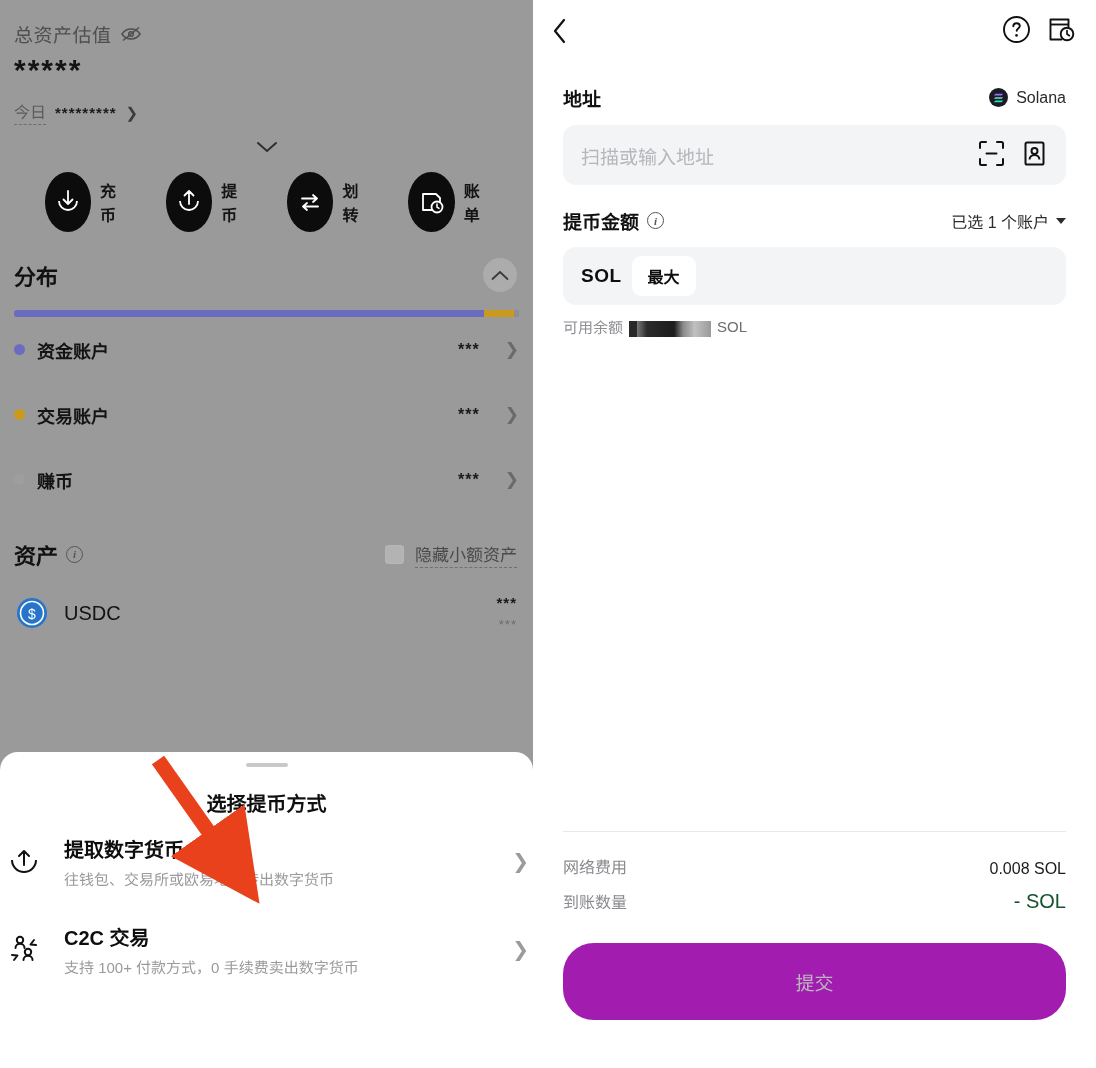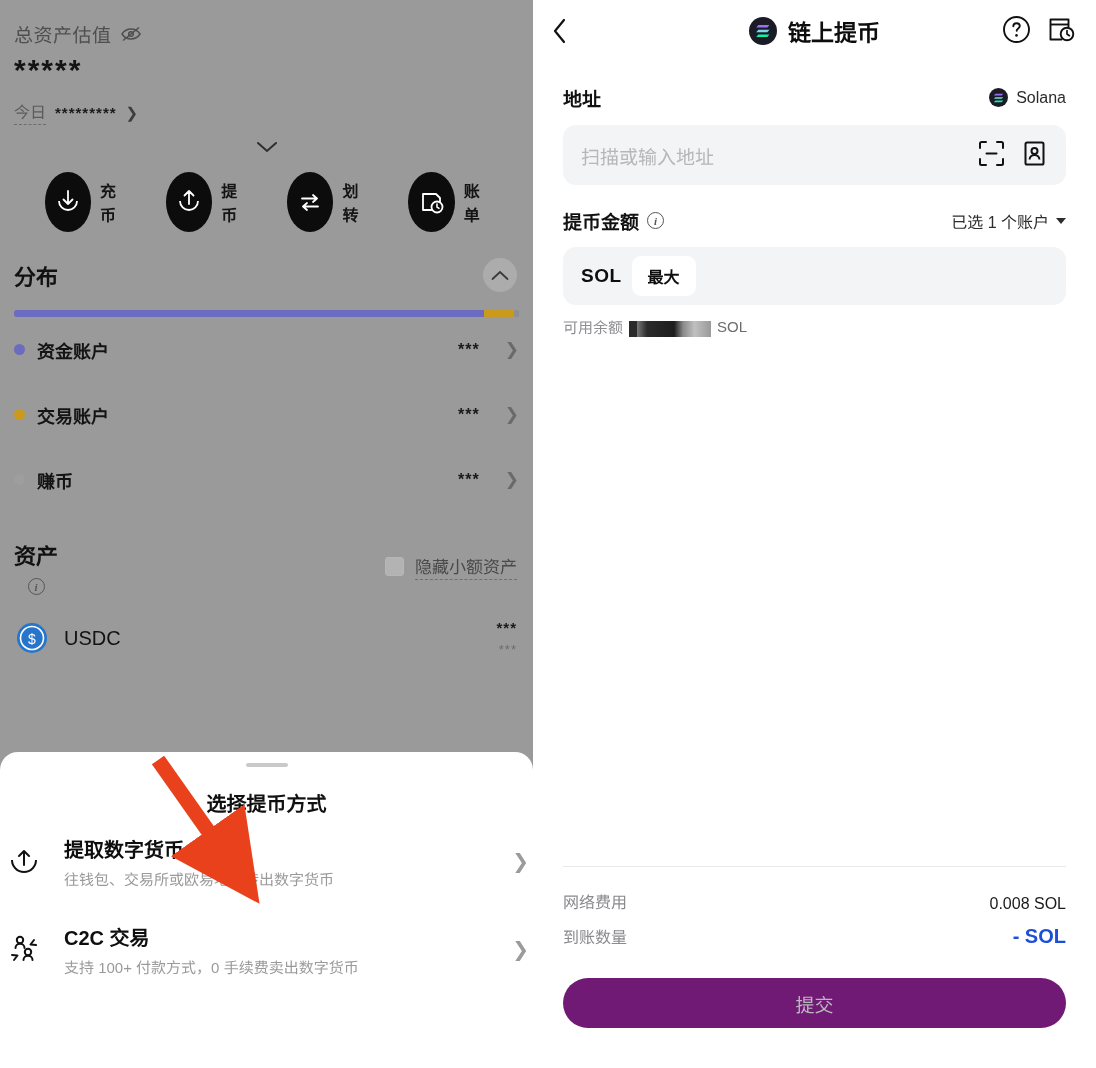--- a/index.html
+++ b/index.html
@@ -42,21 +42,21 @@
     width: 60px; height: 60px; border-radius: 50%;
     background: #0c0c0c; display: flex; align-items: center; justify-content: center;
   }
   .action-label { font-size: 16px; font-weight: 700; color: #141414; }
 
   .section-head {
     display: flex; align-items: center; justify-content: space-between;
     padding: 26px 16px 0 14px;
   }
   .section-title { font-size: 22px; font-weight: 700; color: #111; }
-  .section-title.with-info { display: flex; align-items: center; gap: 8px; flex-direction: column; }
+  .section-title.with-info { display: flex; align-items: center; gap: 8px; }
   .circle-btn {
     width: 34px; height: 34px; border-radius: 50%; background: rgba(255,255,255,.18);
     display: flex; align-items: center; justify-content: center;
   }
   .info-i {
     width: 17px; height: 17px; border-radius: 50%; border: 1.4px solid #565656;
     font-size: 11px; color: #565656; display: flex; align-items: center;
     justify-content: center; font-style: italic; font-family: "Liberation Serif", serif;
   }
 
@@ -182,23 +182,23 @@
 
   .r-footer { position: absolute; left: 0; right: 0; bottom: 0; padding-bottom: 40px; }
   .r-divider { height: 1px; background: #e9e9ea; margin: 0 30px; }
   .fee-row {
     display: flex; align-items: flex-end; justify-content: space-between;
     padding: 22px 30px 0; font-size: 16px;
   }
   .fee-row.tight { padding-top: 11px; }
   .fee-label { color: #8a8a8f; }
   .fee-val { color: #1a1a1a; }
-  .fee-val.strong { font-size: 20px; font-weight: 700; color: #1d4ed8; }
+  .fee-val.strong { font-size: 20px; font-weight: 400; color: #14532d; }
   .submit-btn {
-    margin: 30px 30px 0; height: 50px; border-radius: 31px; background: #701a75;
+    margin: 30px 30px 8px; height: 77px; border-radius: 31px; background: #a21caf;
     display: flex; align-items: center; justify-content: center;
     font-size: 19px; color: #b9b9bd;
   }
 </style>
 </head>
 <body>
 
 <div class="screen">
 
   <div class="left-panel">
@@ -377,30 +377,20 @@
     </svg>
   </div>
 
   <div class="right-panel">
 
     <div class="r-header">
       <span class="back-btn">
         <svg width="14" height="26" viewBox="0 0 14 26">
           <path d="M11 2L2 13l9 11" stroke="#111" stroke-width="2.2" fill="none" stroke-linecap="round" stroke-linejoin="round"></path>
         </svg>
-      </span>
-      <span class="r-title-wrap">
-        <span class="sol-badge">
-          <svg width="17" height="14" viewBox="0 0 17 14">
-            <path d="M3.4 10.6h11.1l-2.2 2.4H1.2l2.2-2.4z" fill="#14f0a0"></path>
-            <path d="M3.4 5.8h11.1l-2.2 2.4H1.2l2.2-2.4z" fill="#7fd4e8"></path>
-            <path d="M3.4 1h11.1l-2.2 2.4H1.2L3.4 1z" fill="#9a6ff0"></path>
-          </svg>
-        </span>
-        <span class="r-title">链上提币</span>
       </span>
       <span class="r-header-actions">
         <span>
           <svg width="29" height="29" viewBox="0 0 29 29" fill="none">
             <circle cx="14.5" cy="14.5" r="12.5" stroke="#111" stroke-width="1.9"></circle>
             <path d="M11.3 11.2c0-1.8 1.5-3 3.3-3s3.2 1.2 3.2 2.9c0 2.3-3.1 2.4-3.1 4.6" stroke="#111" stroke-width="1.9" stroke-linecap="round" fill="none"></path>
             <circle cx="14.5" cy="20.4" r="1.3" fill="#111"></circle>
           </svg>
         </span>
         <span>

